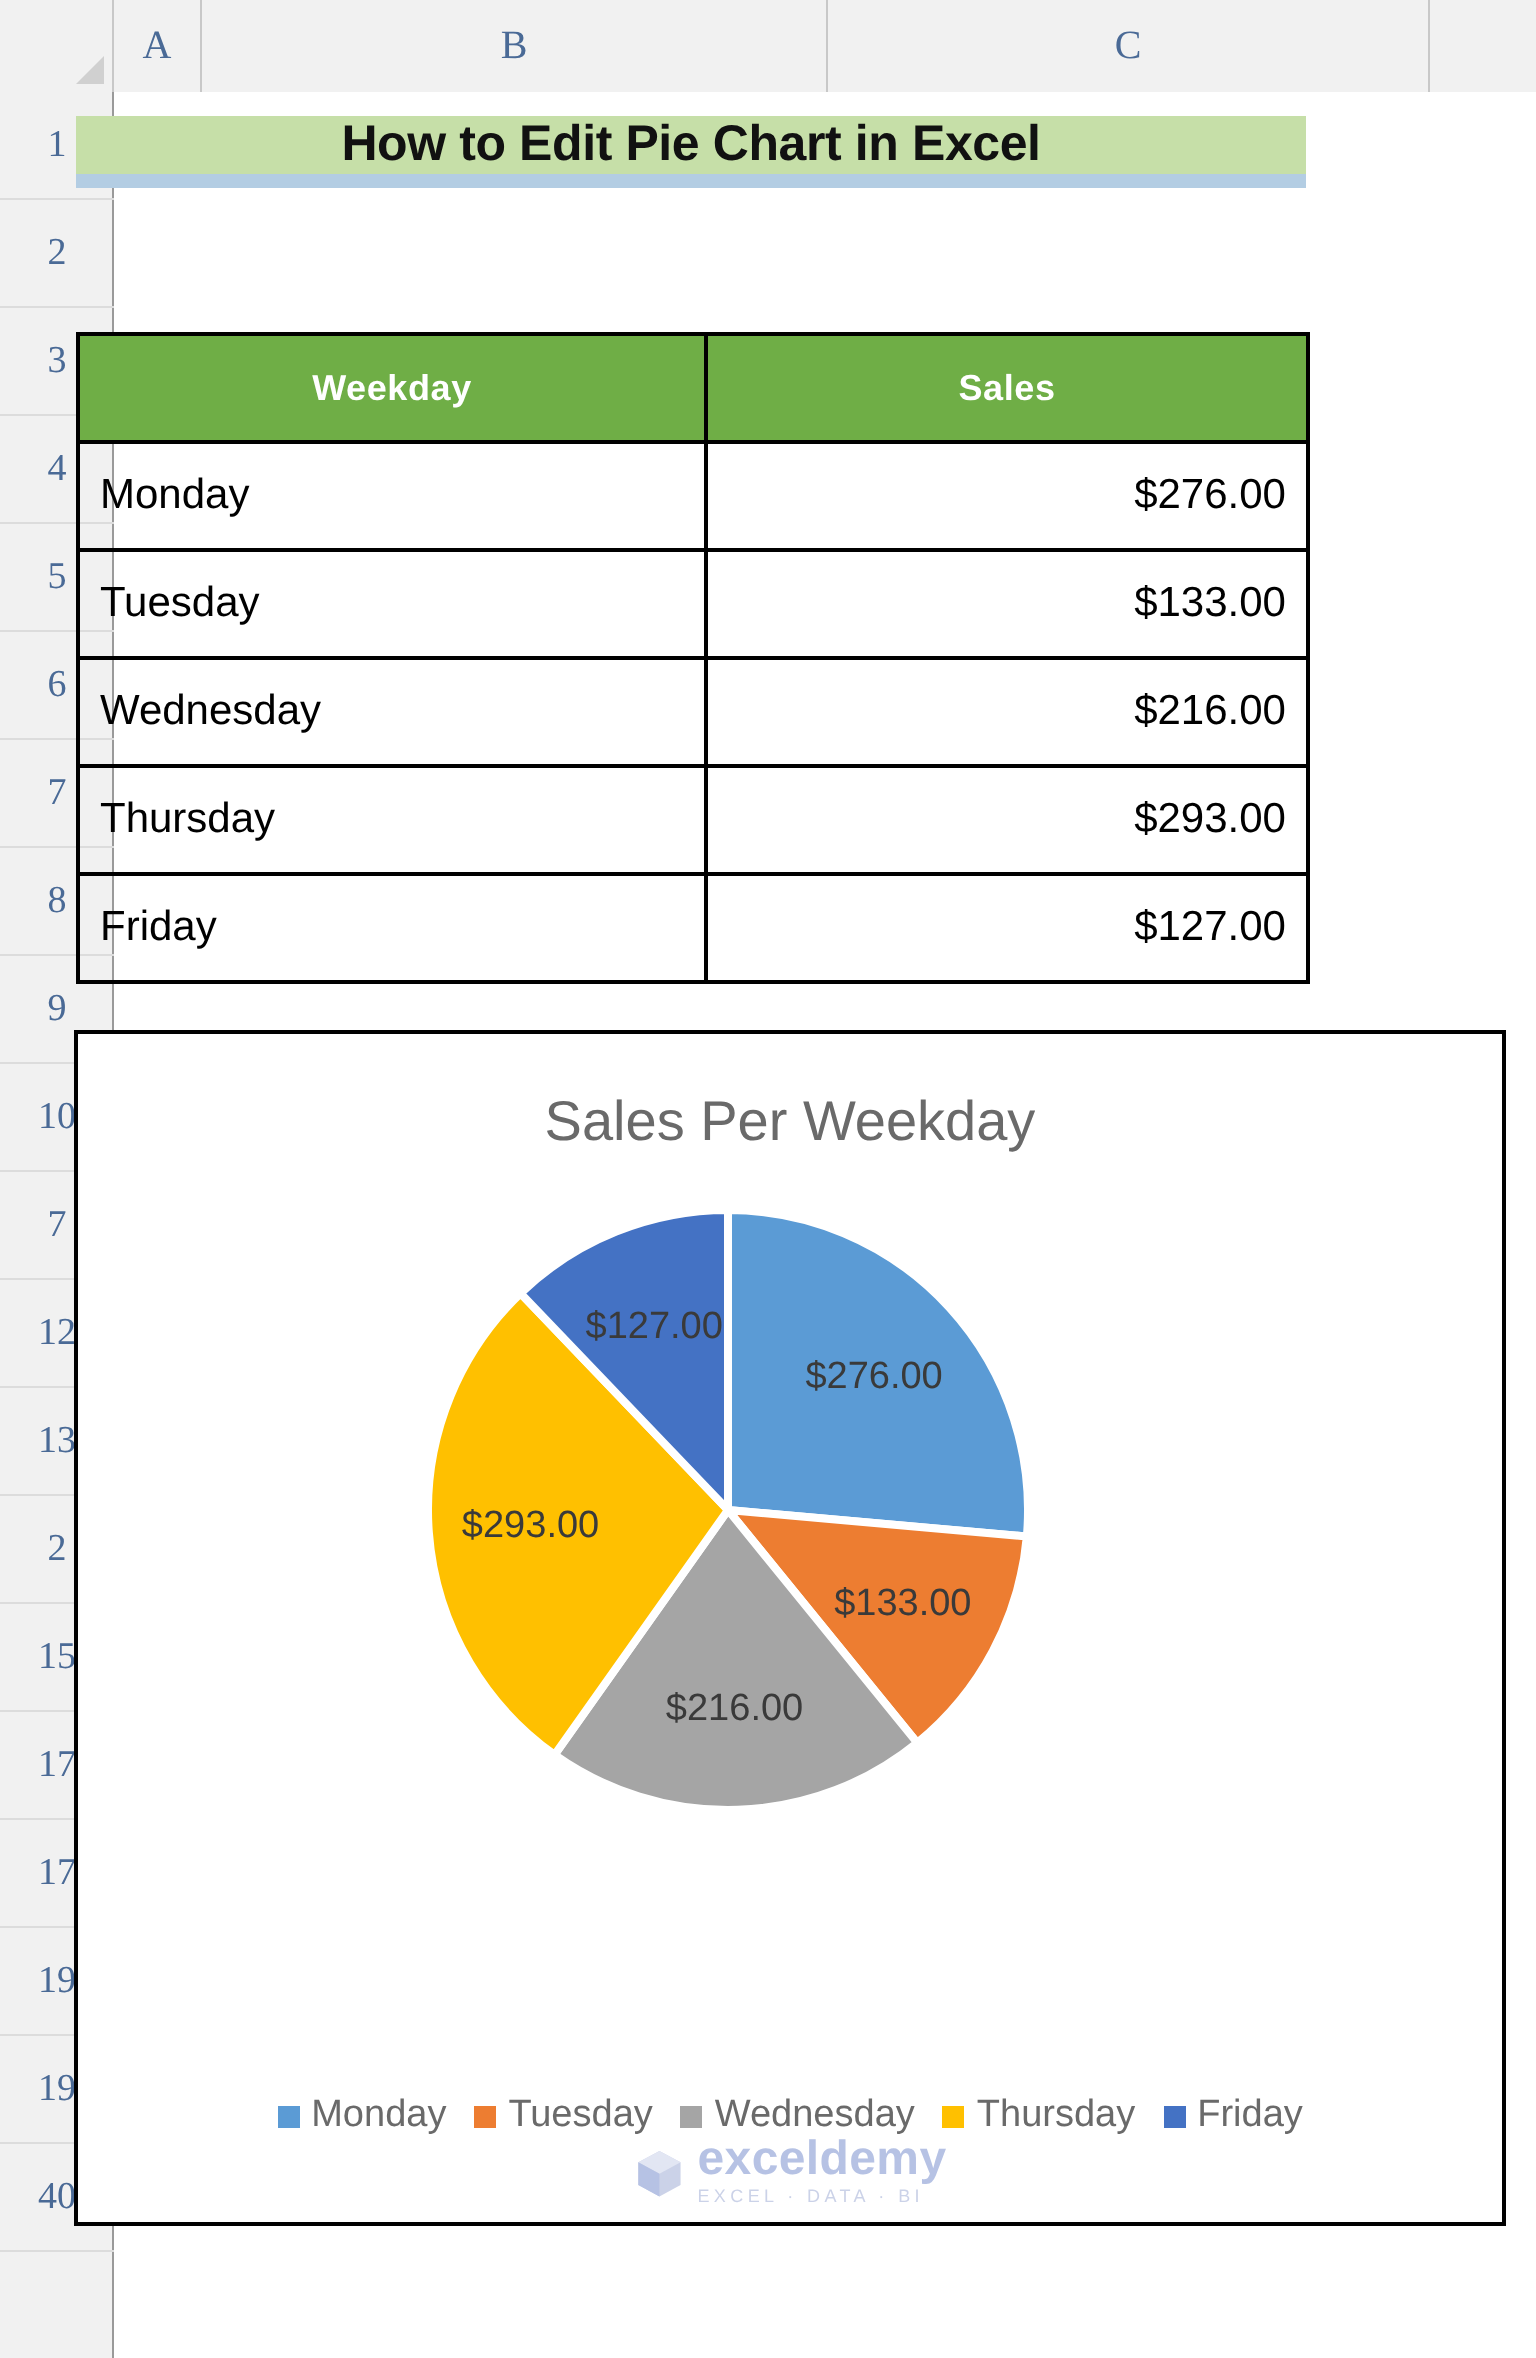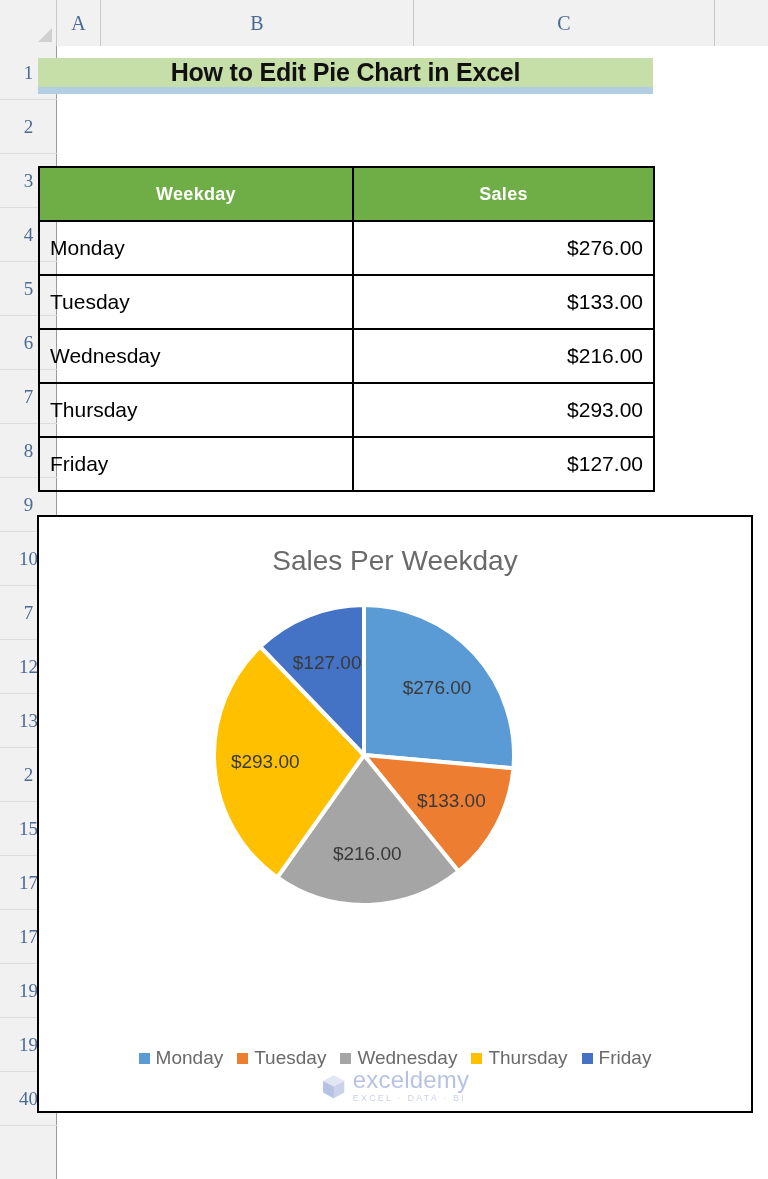--- a/index.html
+++ b/index.html
@@ -158,21 +158,21 @@
   .watermark {
     position: absolute;
     left: 50%; transform: translateX(-50%);
     bottom: 8px;
     display: flex; align-items: center; gap: 6px;
     opacity: 0.85;
   }
   .wm-logo { width: 26px; height: 26px; flex: 0 0 auto; }
   .wm-text { display: flex; flex-direction: column; line-height: 1; }
   .wm-name {
-    font-size: 24px; font-weight: normal; color: #aab8e0;
+    font-size: 24px; font-weight: bold; color: #aab8e0;
     font-family: "Liberation Sans", sans-serif;
     letter-spacing: 0.2px;
   }
   .wm-tag {
     font-size: 9px; color: #c3cbe4; letter-spacing: 2.2px;
     font-family: "Liberation Sans", sans-serif;
     margin-top: 2px; text-align: left;
   }
 
   .pie-label {

